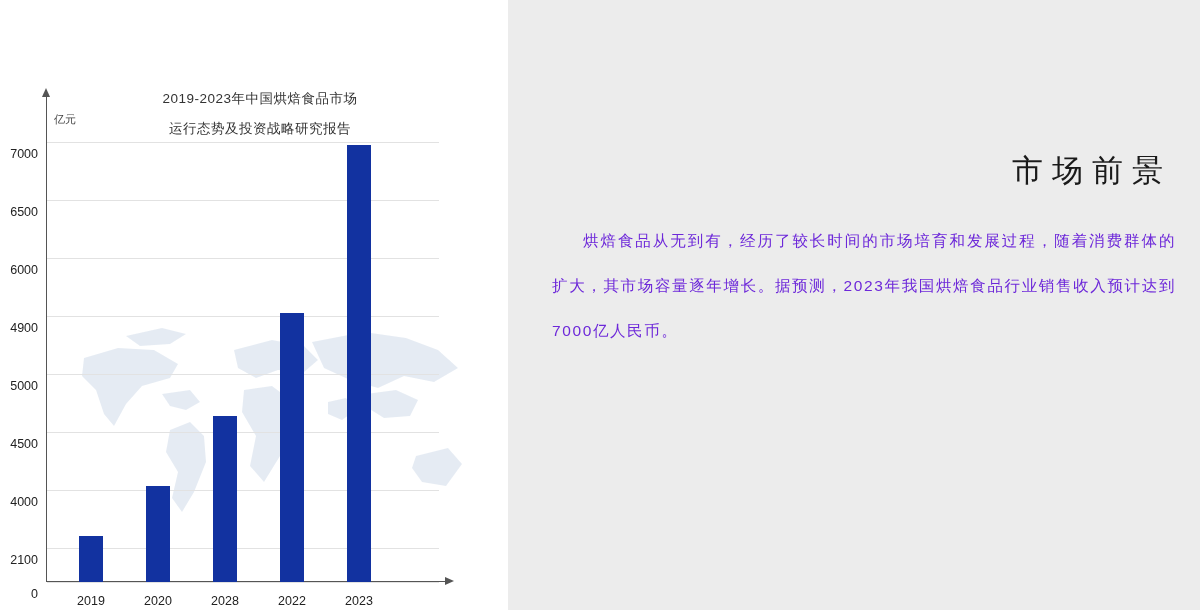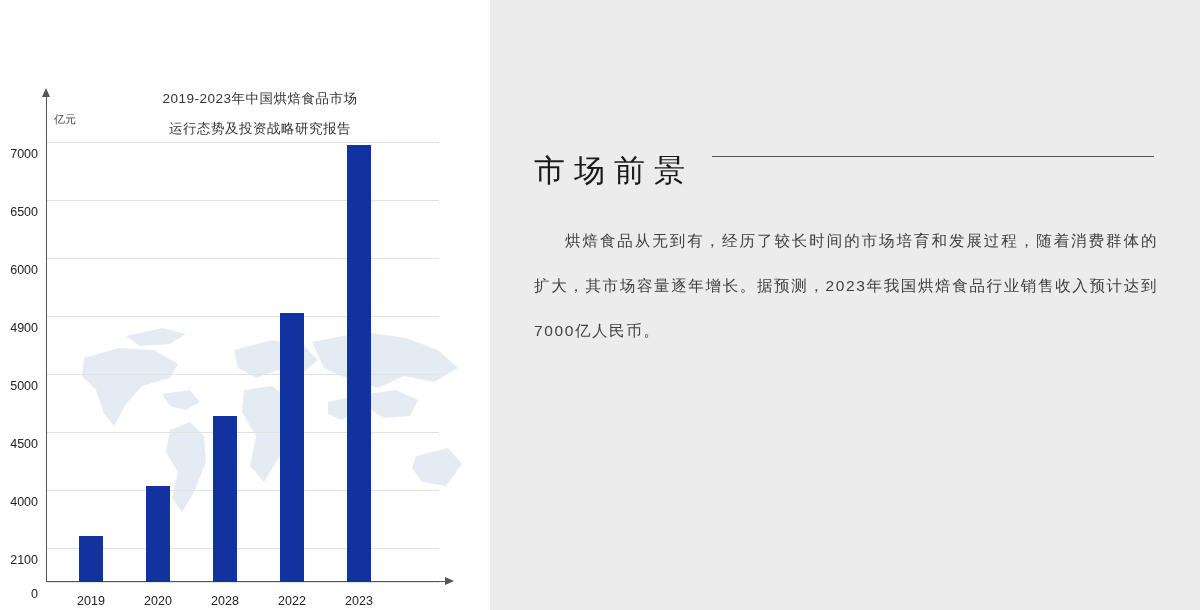--- a/index.html
+++ b/index.html
@@ -11,20 +11,21 @@
     height: 610px;
     background: #ffffff;
     font-family: "Liberation Sans", sans-serif;
     overflow: hidden;
   }
   .page {
     position: relative;
     width: 1200px;
     height: 610px;
     display: flex;
+    gap: 18px;
   }
   
   .chart-pane {
     position: relative;
     width: 490px;
     height: 610px;
     background: #ffffff;
     flex: 0 0 490px;
   }
   .chart-title {
@@ -139,22 +140,23 @@
     width: 710px;
     height: 610px;
     background: #ececec;
     flex: 0 0 710px;
   }
   .section-head {
     position: absolute;
     left: 44px;
     top: 150px;
     display: flex;
-    align-items: flex-start;
+    align-items: flex-end;
     width: 620px;
+    flex-direction: column;
   }
   .section-title {
     font-size: 31px;
     color: #1a1a1a;
     letter-spacing: 9px;
     white-space: nowrap;
     font-weight: normal;
     margin: 0;
   }
   .title-rule {
@@ -163,21 +165,21 @@
     background: #555555;
     margin-left: 18px;
     margin-top: 6px;
   }
   .body-text {
     position: absolute;
     left: 44px;
     top: 218px;
     width: 624px;
     font-size: 15.5px;
-    color: #404040;
+    color: #6d28d9;
     line-height: 45px;
     letter-spacing: 1.6px;
     text-align: justify;
   }
   .body-text p {
     margin: 0;
     text-indent: 2em;
   }
 </style>
 </head>

